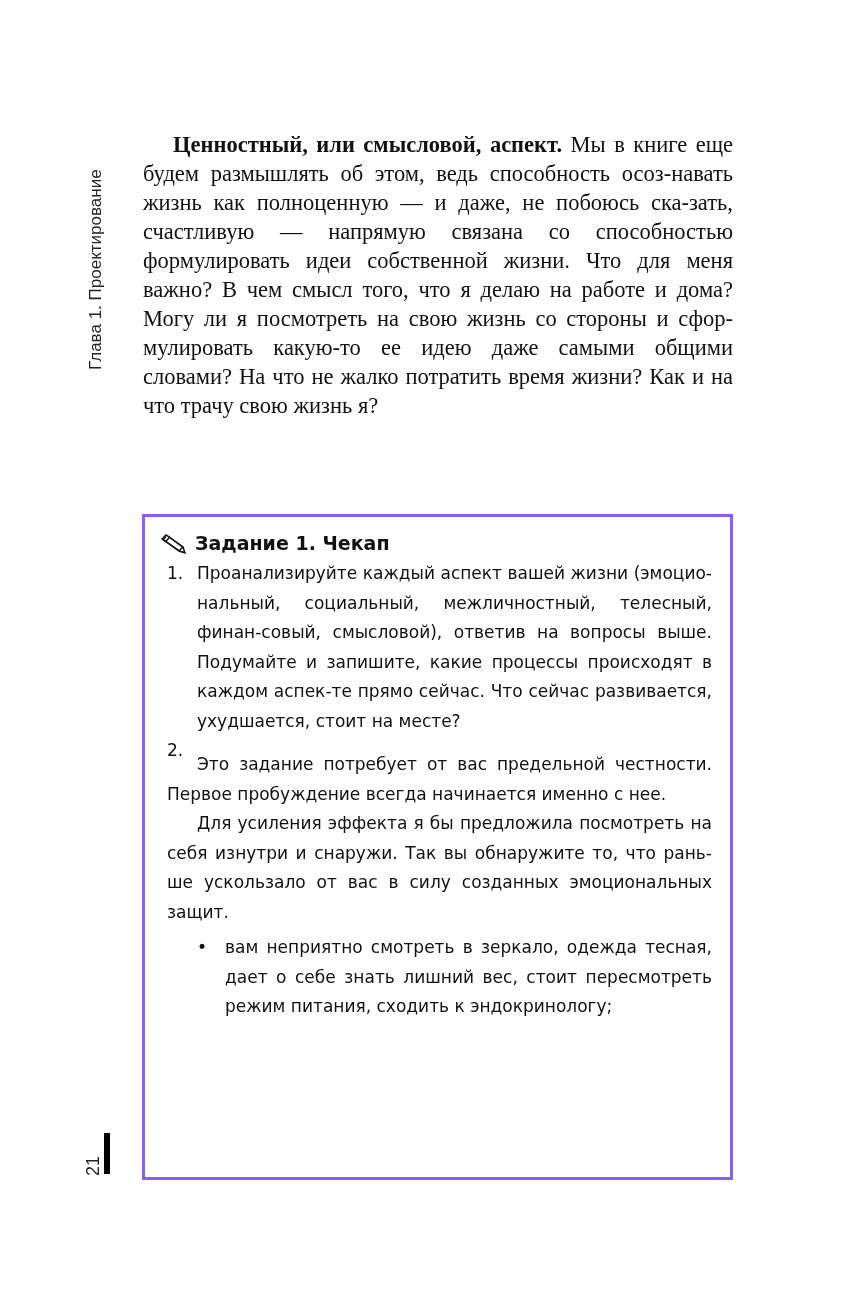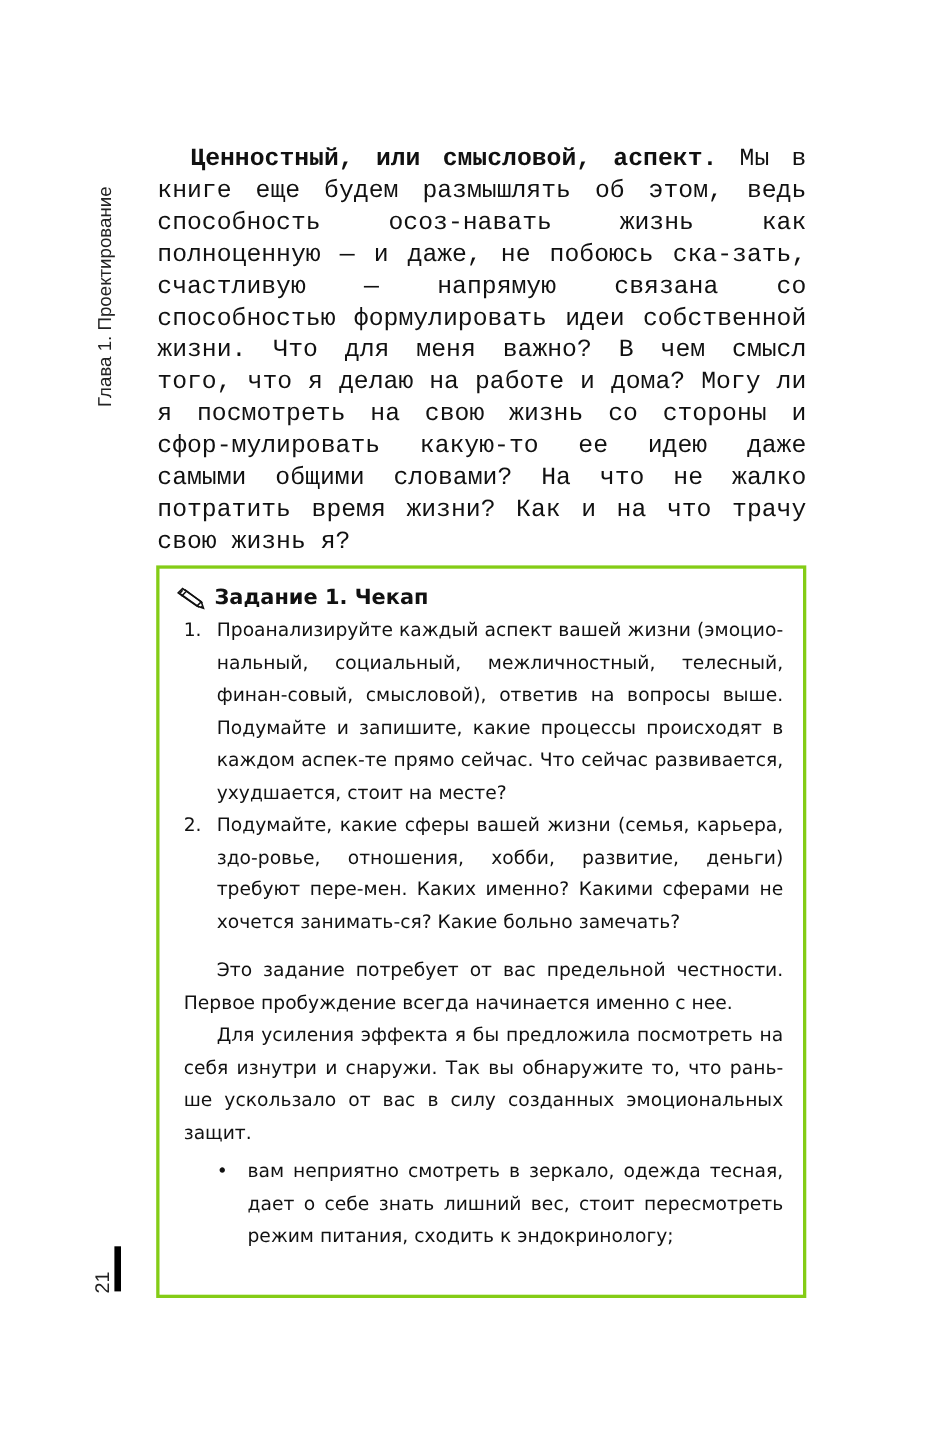--- a/index.html
+++ b/index.html
@@ -44,28 +44,28 @@
     position: absolute;
     left: 143px; top: 130px;
     width: 590px;
     font-family: "Liberation Serif", serif;
     font-size: 22.5px;
     line-height: 29px;
     color: #111;
     text-align: justify;
   }
   .serif-body p { margin: 0; }
-  .serif-body p.indent { text-indent: 30px; font-family: Liberation Mono, monospace; }
+  .serif-body p.indent { text-indent: 30px; }
   .serif-body b { font-weight: bold; }
 
   .task-box {
     position: absolute;
     left: 142px; top: 514px;
     width: 585px; height: 660px;
-    border: 3px solid #84cc16;
+    border: 3px solid #8b5cf6;
     box-sizing: content-box;
   }
   .task-inner {
     position: absolute;
     left: 22px; top: 12px;
     width: 545px;
     font-family: "DejaVu Sans", sans-serif;
     font-size: 17px;
     line-height: 29.5px;
     color: #111;
@@ -120,21 +120,20 @@
         </svg>
         <span>Задание 1. Чекап</span>
       </div>
       <ol class="task-list">
         <li>
           <span class="num">1.</span>
           <span>Проанализируйте каждый аспект вашей жизни (эмоцио-нальный, социальный, межличностный, телесный, финан-совый, смысловой), ответив на вопросы выше. Подумайте и запишите, какие процессы происходят в каждом аспек-те прямо сейчас. Что сейчас развивается, ухудшается, стоит на месте?</span>
         </li>
         <li>
           <span class="num">2.</span>
-          <span>Подумайте, какие сферы вашей жизни (семья, карьера, здо-ровье, отношения, хобби, развитие, деньги) требуют пере-мен. Каких именно? Какими сферами не хочется занимать-ся? Какие больно замечать?</span>
         </li>
       </ol>
       <p class="para indent first">Это задание потребует от вас предельной честности. Первое пробуждение всегда начинается именно с нее.</p>
       <p class="para indent">Для усиления эффекта я бы предложила посмотреть на себя изнутри и снаружи. Так вы обнаружите то, что рань-ше ускользало от вас в силу созданных эмоциональных защит.</p>
       <ul class="bullets">
         <li>
           <span class="dot">•</span>
           <span>вам неприятно смотреть в зеркало, одежда тесная, дает о себе знать лишний вес, стоит пересмотреть режим питания, сходить к эндокринологу;</span>
         </li>
       </ul>

